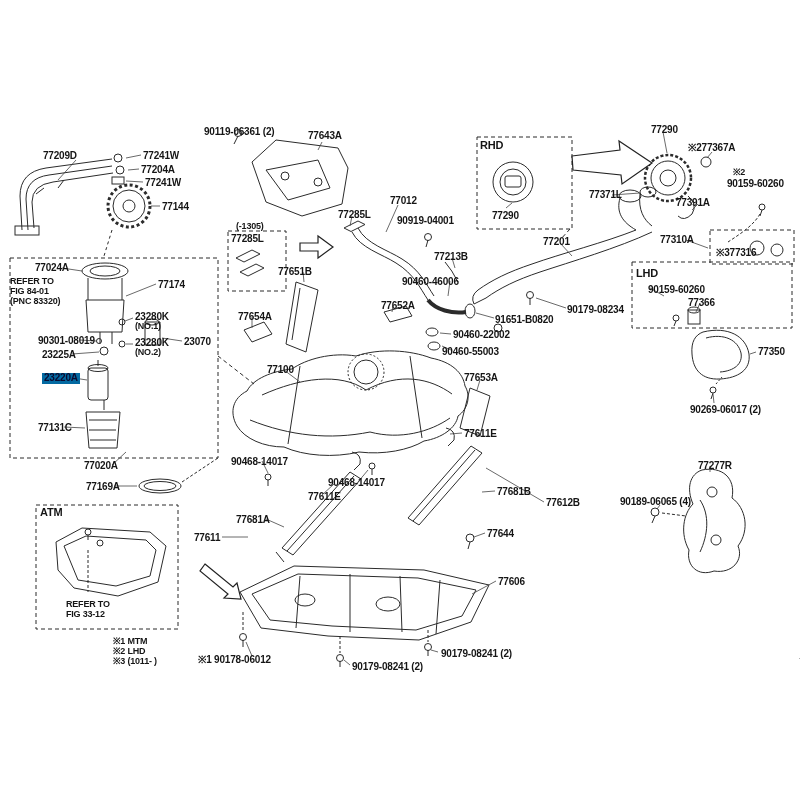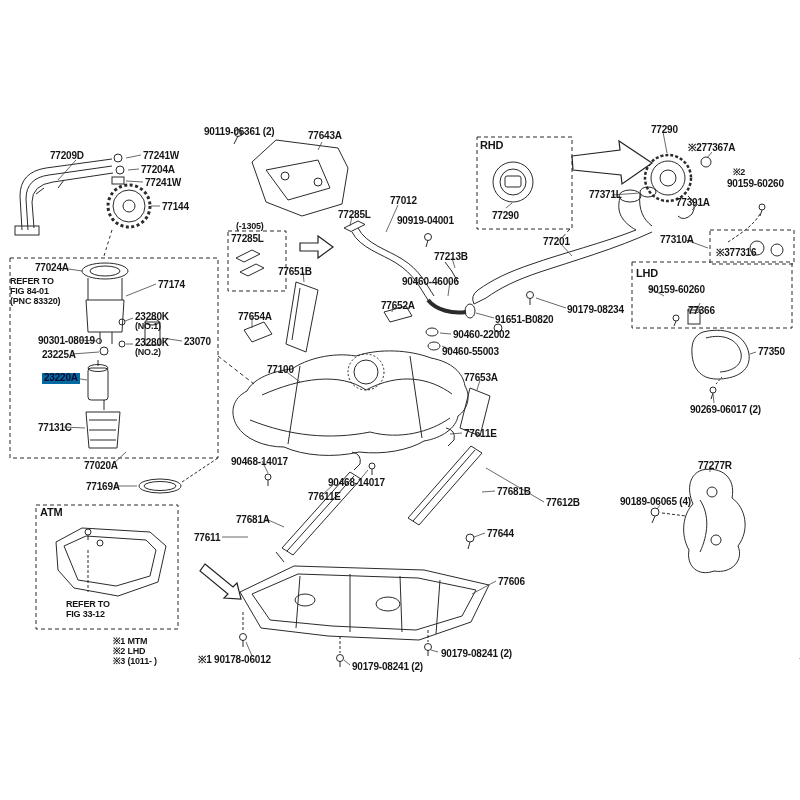--- a/index.html
+++ b/index.html
@@ -285,21 +285,21 @@
         <polygon points="300,243 318,243 318,236 333,247 318,258 318,251 300,251"></polygon>
         <polygon points="572,156 620,150 619,141 652,163 622,184 621,175 573,170"></polygon>
         <polygon points="205,564 233,587 237,583 241,599 224,598 228,594 200,571"></polygon>
       </g>
     </g>
   </svg>
 
   <div id="labels">
       <div class="lbl" style="left: 204px; top: 127px;">90119-06361 (2)</div>
       <div class="lbl" style="left: 308px; top: 131px;">77643A</div>
-      <div class="lbl" style="left: 50px; top: 151px; text-align: right;">77209D</div>
+      <div class="lbl" style="left: 43px; top: 151px; text-align: right;">77209D</div>
       <div class="lbl" style="left: 143px; top: 151px;">77241W</div>
       <div class="lbl" style="left: 141px; top: 165px;">77204A</div>
       <div class="lbl" style="left: 145px; top: 178px;">77241W</div>
       <div class="lbl" style="left: 162px; top: 202px;">77144</div>
       <div class="lbl region" style="left: 480px; top: 140px;">RHD</div>
       <div class="lbl" style="left: 651px; top: 125px;">77290</div>
       <div class="lbl" style="left: 688px; top: 143px;">※277367A</div>
       <div class="lbl note" style="left: 733px; top: 168px;">※2</div>
       <div class="lbl" style="left: 727px; top: 179px;">90159-60260</div>
       <div class="lbl" style="left: 589px; top: 190px;">77371L</div>
@@ -308,21 +308,21 @@
       <div class="lbl" style="left: 390px; top: 196px;">77012</div>
       <div class="lbl" style="left: 338px; top: 210px;">77285L</div>
       <div class="lbl note" style="left: 236px; top: 222px;">(-1305)</div>
       <div class="lbl" style="left: 231px; top: 234px;">77285L</div>
       <div class="lbl" style="left: 397px; top: 216px;">90919-04001</div>
       <div class="lbl" style="left: 543px; top: 237px;">77201</div>
       <div class="lbl" style="left: 660px; top: 235px;">77310A</div>
       <div class="lbl" style="left: 716px; top: 248px;">※377316</div>
       <div class="lbl region" style="left: 636px; top: 268px;">LHD</div>
       <div class="lbl" style="left: 648px; top: 285px;">90159-60260</div>
-      <div class="lbl" style="left: 688px; top: 298px; margin-top: 8px;">77366</div>
+      <div class="lbl" style="left: 688px; top: 298px;">77366</div>
       <div class="lbl" style="left: 758px; top: 347px;">77350</div>
       <div class="lbl" style="left: 690px; top: 405px;">90269-06017 (2)</div>
       <div class="lbl" style="left: 567px; top: 305px;">90179-08234</div>
       <div class="lbl" style="left: 434px; top: 252px;">77213B</div>
       <div class="lbl" style="left: 402px; top: 277px;">90460-46006</div>
       <div class="lbl" style="left: 495px; top: 315px;">91651-B0820</div>
       <div class="lbl" style="left: 453px; top: 330px;">90460-22002</div>
       <div class="lbl" style="left: 442px; top: 347px;">90460-55003</div>
       <div class="lbl" style="left: 278px; top: 267px;">77651B</div>
       <div class="lbl" style="left: 238px; top: 312px;">77654A</div>

